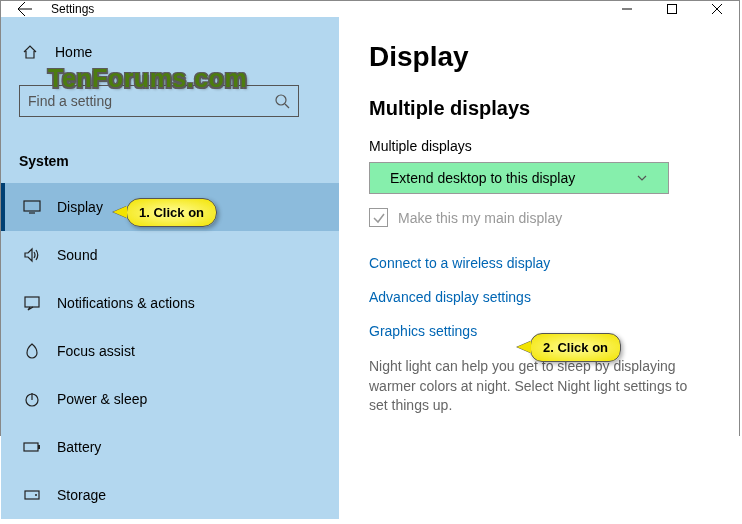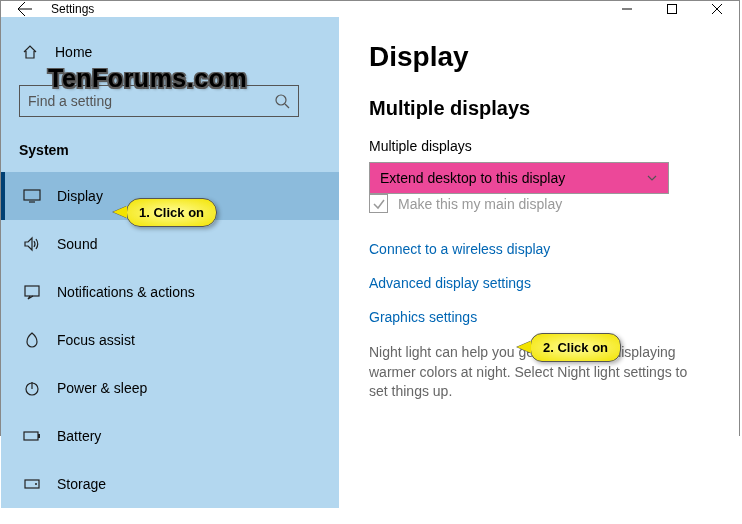--- a/index.html
+++ b/index.html
@@ -7,46 +7,46 @@
     .window { width: 740px; height: 436px; border: 1px solid #888; display: flex; flex-direction: column; background: #fff; position: relative; }
     .titlebar { height: 30px; display: flex; align-items: stretch; background: #fff; }
     .titlebar .back { width: 48px; display: flex; align-items: center; justify-content: center; }
     .titlebar .title { flex: 0 0 auto; display: flex; align-items: center; font-size: 12px; color: #000; padding-left: 2px; }
     .titlebar .spacer { flex: 1; }
     .titlebar .ctrl { width: 45px; display: flex; align-items: center; justify-content: center; color: #000; }
     .body { flex: 1; display: flex; }
     .sidebar { width: 338px; background: #b3d7ef; padding: 18px 0 0 18px; display: flex; flex-direction: column; }
     .sidebar .home { display: flex; align-items: center; gap: 16px; padding: 8px 16px 8px 2px; margin-bottom: 16px; }
     .sidebar .home .label { font-size: 14px; }
-    .sidebar .search { width: 280px; height: 32px; border: 1px solid #555; display: flex; align-items: center; padding: 0 8px; margin-bottom: 25px; background: transparent; }
+    .sidebar .search { width: 280px; height: 32px; border: 1px solid #555; display: flex; align-items: center; padding: 0 8px; margin-bottom: 36px; background: transparent; }
     .sidebar .search input { flex: 1; border: none; background: transparent; outline: none; font-size: 14px; color: #555; }
     .sidebar .search input::placeholder { color: #555; }
     .sidebar .category { font-size: 14px; font-weight: 600; margin-bottom: 14px; }
     .sidebar .items { margin-left: -18px; }
     .sidebar .item { height: 48px; display: flex; align-items: center; gap: 16px; padding-left: 18px; border-left: 4px solid transparent; position: relative; }
     .sidebar .item.selected { background: #8cbbdc; border-left: 4px solid #003f73; }
     .sidebar .item .icon { width: 18px; display: flex; align-items: center; justify-content: center; color: #222; }
     .sidebar .item .label { font-size: 14px; color: #000; }
     .main { flex: 1; background: #fff; padding: 24px 30px 0 30px; overflow: hidden; }
     .main h1 { font-size: 28px; font-weight: 600; margin-bottom: 24px; }
     .main h2 { font-size: 20px; font-weight: 600; margin-bottom: 18px; }
     .main .field-label { font-size: 14px; margin-bottom: 8px; }
-    .main .dropdown { width: 300px; height: 32px; border: 1px solid #999; display: flex; align-items: center; padding: 0 10px; background: #ec4899; }
+    .main .dropdown { width: 300px; height: 32px; border: 1px solid #999; display: flex; align-items: center; padding: 0 20px; margin-bottom: 14px; background: #86efac; }
     .main .dropdown .val { flex: 1; font-size: 14px; }
     .main .checkbox-row { display: flex; align-items: center; gap: 10px; color: #999; font-size: 14px; margin-bottom: 28px; }
     .main .checkbox-row .box { width: 19px; height: 19px; border: 1.5px solid #999; display: flex; align-items: center; justify-content: center; }
     .main .link { color: #0066b4; font-size: 14px; margin-bottom: 18px; display: block; position: relative; }
     .main .sleep-desc { font-size: 14px; color: #666; line-height: 1.4; }
     .callout { position: absolute; background: #fae800; background: radial-gradient(ellipse at center, #fdf87a 20%, #f2e300 100%); border: 1px solid #555; border-radius: 12px; padding: 6px 12px; font-size: 13px; font-weight: 600; color: #000; box-shadow: 2px 2px 4px rgba(0,0,0,0.3); z-index: 10; }
     .callout::before { content: ''; position: absolute; width: 0; height: 0; }
     .callout.c1 { top: 198px; left: 126px; border-radius: 14px; }
     .callout.c1::before { left: -14px; top: 7px; border-top: 6px solid transparent; border-bottom: 6px solid transparent; border-right: 14px solid #f2e300; filter: drop-shadow(-1px 0 0 #555); }
     .callout.c2 { top: 333px; left: 530px; }
     .callout.c2::before { left: -14px; top: 7px; border-top: 6px solid transparent; border-bottom: 6px solid transparent; border-right: 14px solid #f2e300; filter: drop-shadow(-1px 0 0 #555); }
-    .watermark { position: absolute; top: 64px; left: 48px; font-size: 25px; font-weight: 700; color: #000000; text-shadow: -1.5px -1.5px 0 #5a5a5a, 1.5px -1.5px 0 #5a5a5a, -1.5px 1.5px 0 #5a5a5a, 1.5px 1.5px 0 #5a5a5a, 2px 2px 3px rgba(0,0,0,0.4); font-family: Verdana, sans-serif; letter-spacing: 0.5px; z-index: 5; pointer-events: none; }
+    .watermark { position: absolute; top: 64px; left: 48px; font-size: 25px; font-weight: 700; color: #4d7c0f; text-shadow: -1.5px -1.5px 0 #5a5a5a, 1.5px -1.5px 0 #5a5a5a, -1.5px 1.5px 0 #5a5a5a, 1.5px 1.5px 0 #5a5a5a, 2px 2px 3px rgba(0,0,0,0.4); font-family: Verdana, sans-serif; letter-spacing: 0.5px; z-index: 5; pointer-events: none; }
     svg { display: block; }
   </style>
 </head>
 <body>
 
 <div class="window">
   <div class="titlebar">
     <div class="back">
       <svg width="16" height="16" viewBox="0 0 16 16">
           <path d="M8 1 L1 8 L8 15 M1 8 H15" stroke="#000" stroke-width="1" fill="none"></path>

